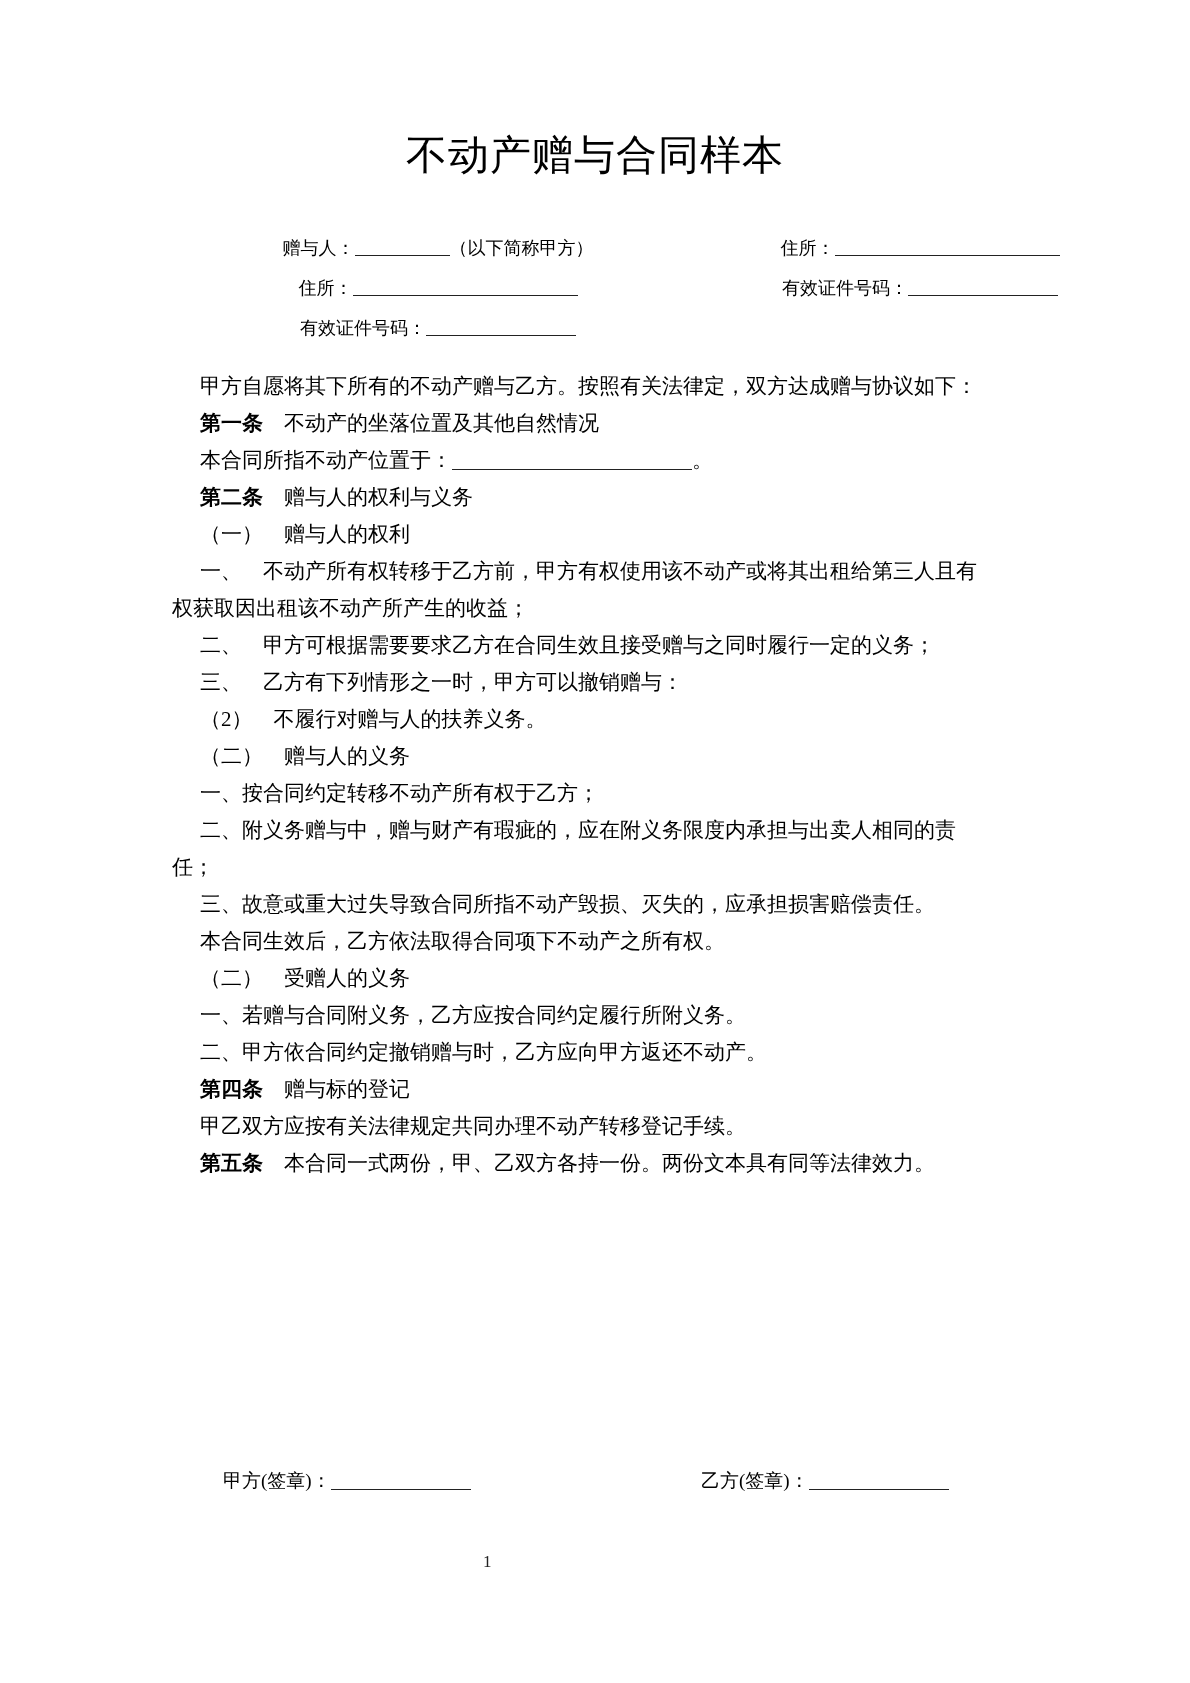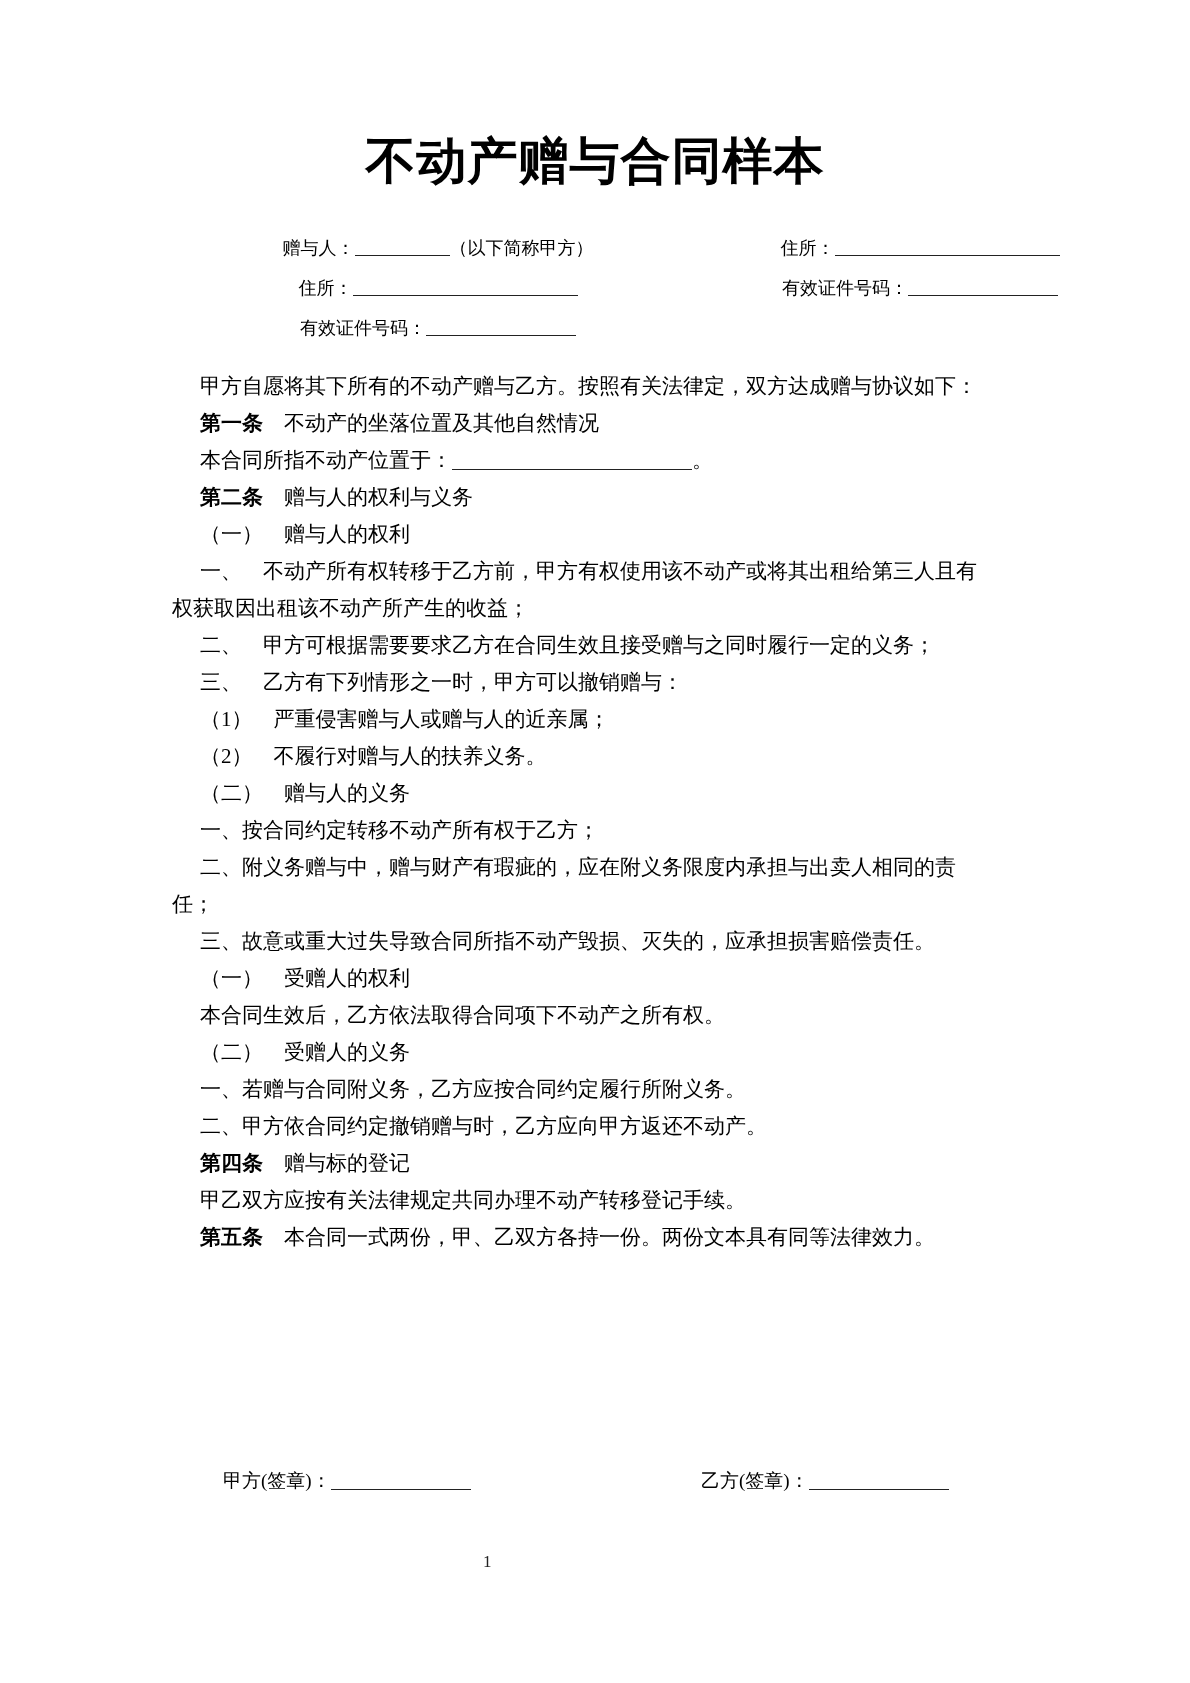--- a/index.html
+++ b/index.html
@@ -9,21 +9,21 @@
     background:#ffffff;
     font-family:"Liberation Serif","DejaVu Serif",serif;
     color:#000;
     overflow:hidden;
     line-break:strict;
   }
   .doc-title{
     position:absolute;top:128px;left:0;width:100%;
     margin:0;text-align:center;
     font-family:"Liberation Sans","DejaVu Sans",sans-serif;
-    font-size:50px;font-weight:bold;letter-spacing:1px;
+    font-size:41px;font-weight:normal;letter-spacing:1px;
   }
   .parties{position:absolute;top:228px;left:0;width:100%;font-size:18px;}
   .party-col{position:absolute;top:0;}
   .party-col.giver{left:223px;width:430px;}
   .party-col.recipient{left:685px;width:470px;}
   .party-row{height:40px;line-height:40px;white-space:nowrap;text-align:center;}
   .blank{
     display:inline-block;
     border-bottom:1px solid #222;
     height:16px;
@@ -79,27 +79,25 @@
 
   <div class="body-text">
       <p>甲方自愿将其下所有的不动产赠与乙方。按照有关法律定，双方达成赠与协议如下：</p>
       <p><b class="clause-no">第一条</b>　不动产的坐落位置及其他自然情况</p>
       <p>本合同所指不动产位置于：<span class="blank location-blank"></span>。</p>
       <p><b class="clause-no">第二条</b>　赠与人的权利与义务</p>
       <p>（一）　赠与人的权利</p>
       <p>一、　不动产所有权转移于乙方前，甲方有权使用该不动产或将其出租给第三人且有权获取因出租该不动产所产生的收益；</p>
       <p>二、　甲方可根据需要要求乙方在合同生效且接受赠与之同时履行一定的义务；</p>
       <p>三、　乙方有下列情形之一时，甲方可以撤销赠与：</p>
-      <p>（1）　严重侵害赠与人或赠与人的近亲属；</p>
       <p>（2）　不履行对赠与人的扶养义务。</p>
       <p>（二）　赠与人的义务</p>
       <p>一、按合同约定转移不动产所有权于乙方；</p>
       <p>二、附义务赠与中，赠与财产有瑕疵的，应在附义务限度内承担与出卖人相同的责任；</p>
       <p>三、故意或重大过失导致合同所指不动产毁损、灭失的，应承担损害赔偿责任。</p>
-      <p>（一）　受赠人的权利</p>
       <p>本合同生效后，乙方依法取得合同项下不动产之所有权。</p>
       <p>（二）　受赠人的义务</p>
       <p>一、若赠与合同附义务，乙方应按合同约定履行所附义务。</p>
       <p>二、甲方依合同约定撤销赠与时，乙方应向甲方返还不动产。</p>
       <p><b class="clause-no">第四条</b>　赠与标的登记</p>
       <p>甲乙双方应按有关法律规定共同办理不动产转移登记手续。</p>
       <p><b class="clause-no">第五条</b>　本合同一式两份，甲、乙双方各持一份。两份文本具有同等法律效力。</p>
     </div>
 
   <div class="signatures">

